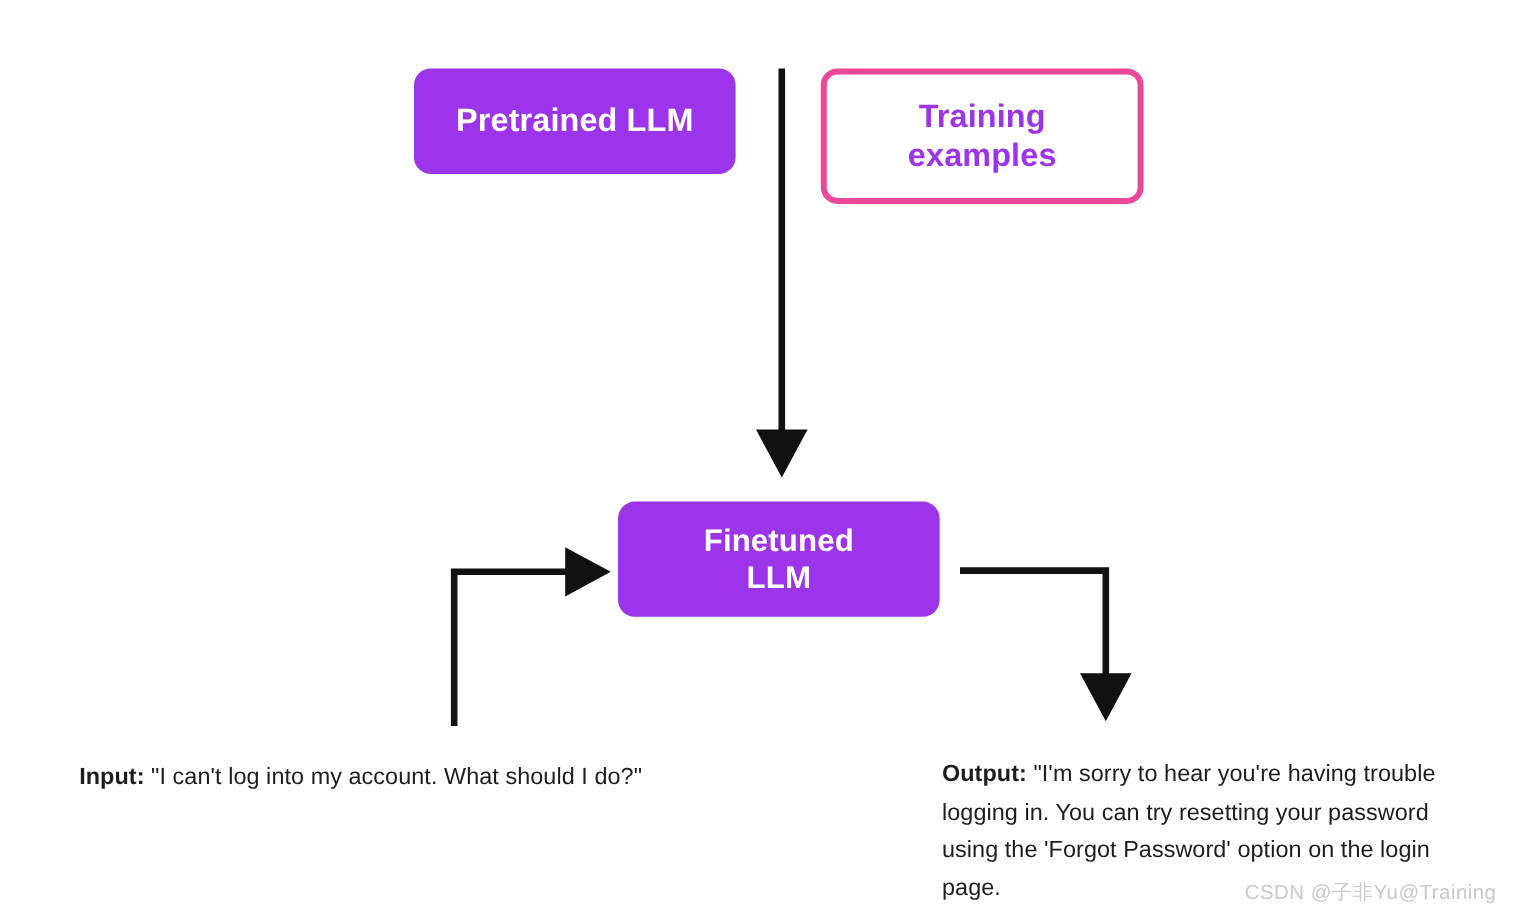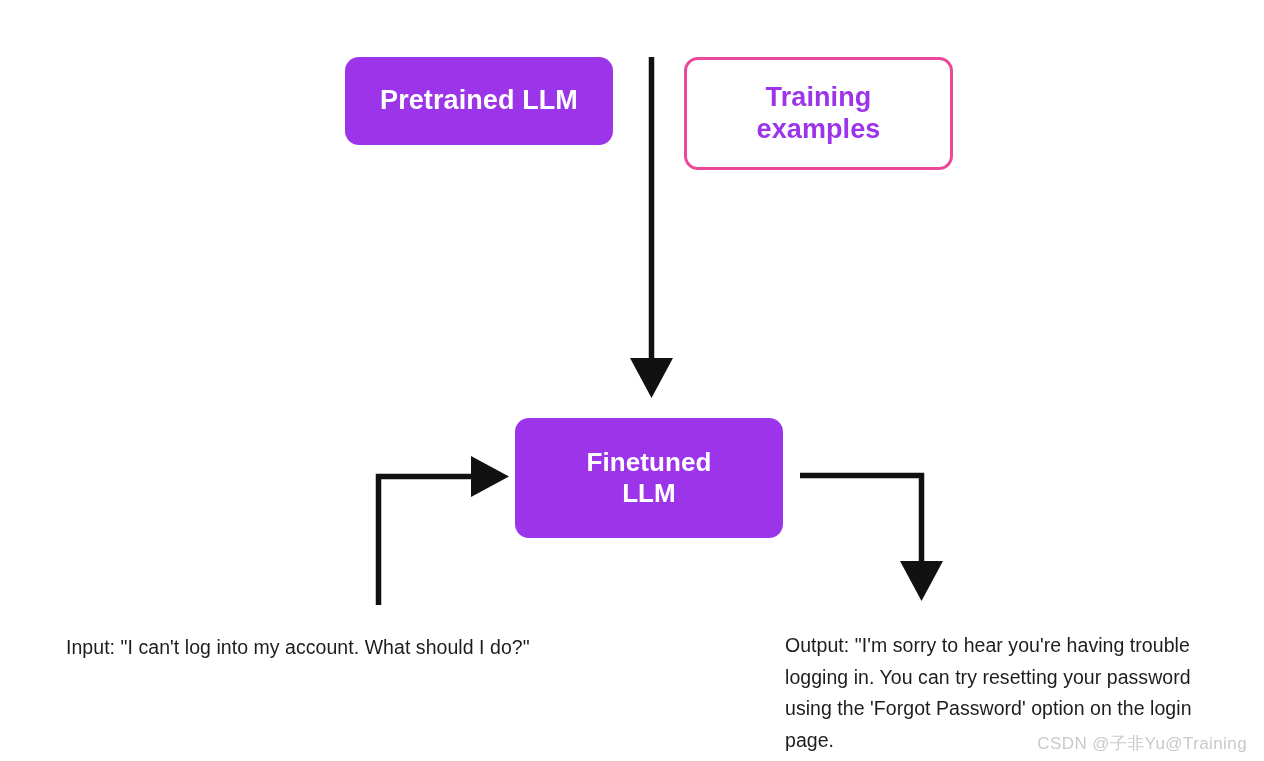--- a/index.html
+++ b/index.html
@@ -31,21 +31,21 @@
   .node-filled {
     background: #9C35EA;
     color: #ffffff;
     font-size: 27px;
     font-weight: 600;
     letter-spacing: 0.1px;
   }
 
   .node-outlined {
     background: #ffffff;
-    border: 3px solid #ec4899;
+    border: 5px solid #ec4899;
     color: #9C35EA;
     font-size: 27px;
     font-weight: 600;
     letter-spacing: 0.1px;
   }
 
   #node-pretrained {
     left: 345px;
     top: 57px;
     width: 268px;
@@ -56,21 +56,21 @@
     left: 684px;
     top: 57px;
     width: 269px;
     height: 113px;
   }
 
   #node-finetuned {
     left: 515px;
     top: 418px;
     width: 268px;
-    height: 120px;
+    height: 96px;
     font-size: 26px;
   }
 
   .node-label-multiline {
     white-space: pre-line;
   }
 
   
   #connectors {
     position: absolute;
@@ -83,21 +83,21 @@
 
   
   .caption {
     position: absolute;
     color: #1d1d1f;
     font-size: 19.5px;
     line-height: 1.62;
     letter-spacing: 0.05px;
   }
   .caption b {
-    font-weight: 400;
+    font-weight: 700;
   }
 
   #caption-input {
     left: 66px;
     top: 632px;
     width: 500px;
   }
 
   #caption-output {
     left: 785px;

